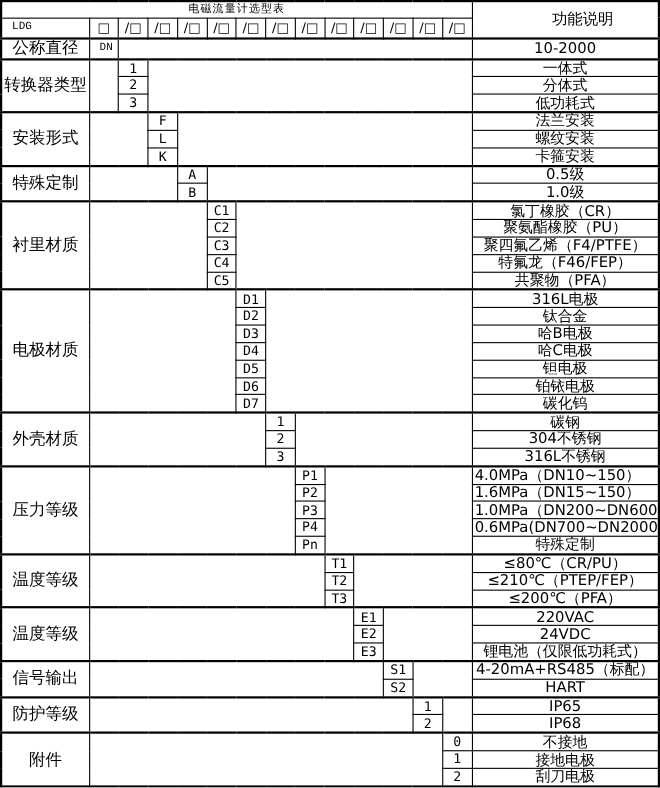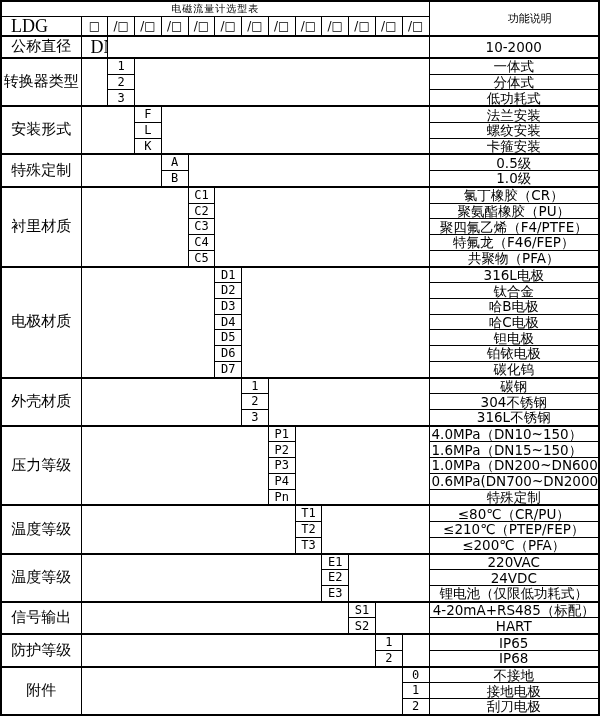--- a/index.html
+++ b/index.html
@@ -3,27 +3,27 @@
 <meta charset="utf-8">
 <style>
   html,body { margin:0; padding:0; background:#fff; }
   body { width:600px; height:716px; font-family:"DejaVu Sans",sans-serif; color:#000; }
   table { width:600px; height:716px; border-collapse:collapse; table-layout:fixed;
           border:2px solid #000; }
   td { border:1px solid #000; padding:0; text-align:center; vertical-align:middle;
        line-height:1.05; overflow:hidden; white-space:nowrap; }
   td.ct { border-top:2px solid #000; }
   .title-cell { font-size:10px; letter-spacing:1px; }
-  .rhead { font-size:11px;padding-left:32px; }
+  .rhead { font-size:14px;padding-left:32px; }
   .lbl  { font-size:15px; }
   .code { font-size:12px; font-family:"DejaVu Sans Mono","DejaVu Sans",monospace; }
   .desc { font-size:13.5px; }
   .desc.left { text-align:left; padding-left:2px;margin-top:32px; }
-  .model-prefix { font-size:18px; text-align:left; padding-left:9px;
-                  font-family:Liberation Serif, serif; }
+  .model-prefix { font-size:10px; text-align:left; padding-left:9px;
+                  font-family:Liberation Mono, monospace; }
   .box  { font-size:12px; }
   .slot { font-size:12px; }
   col.c-label { width:80px; }
   col.c-desc  { width:170px; }
 </style>
 </head>
 <body>
 
 <table>
 <colgroup>

